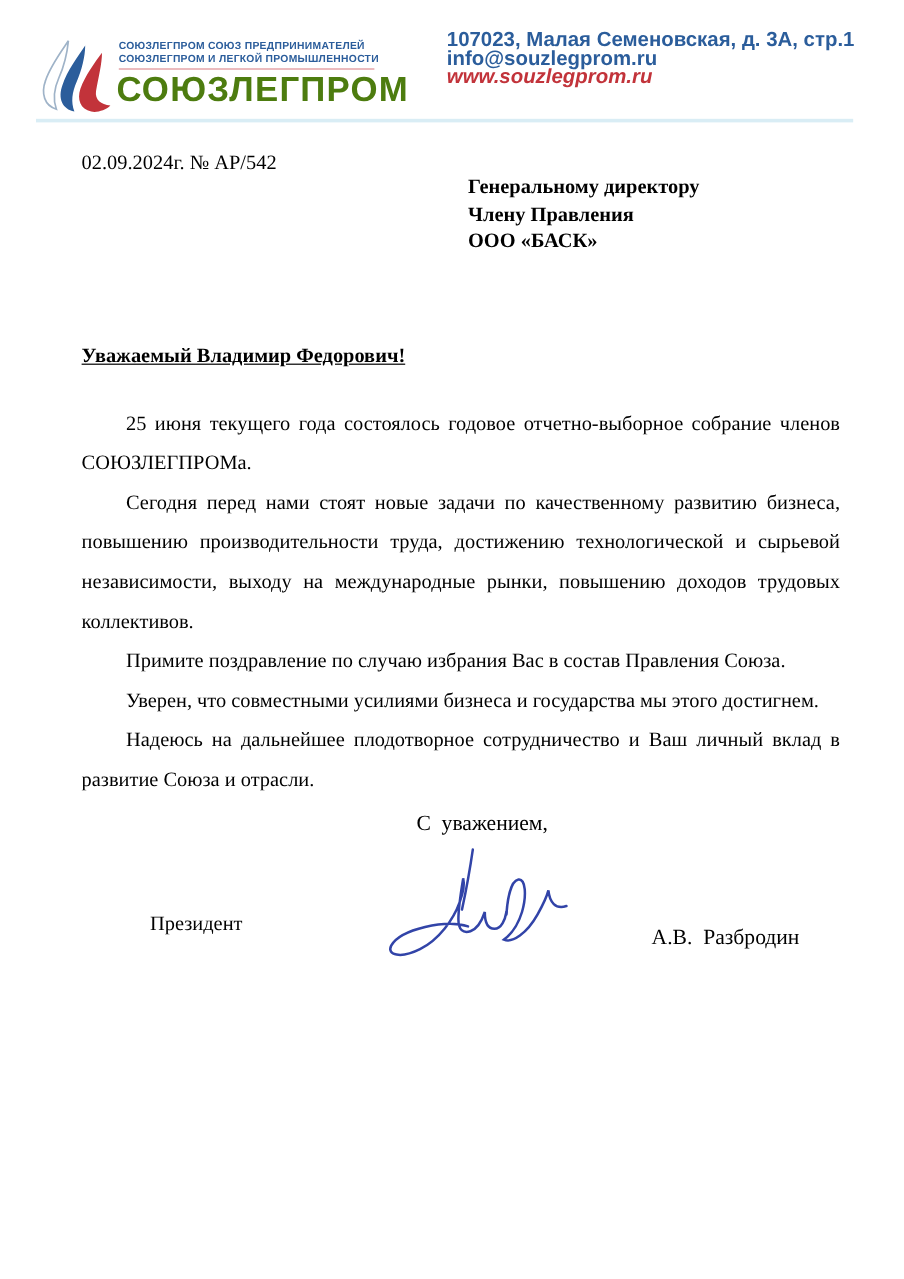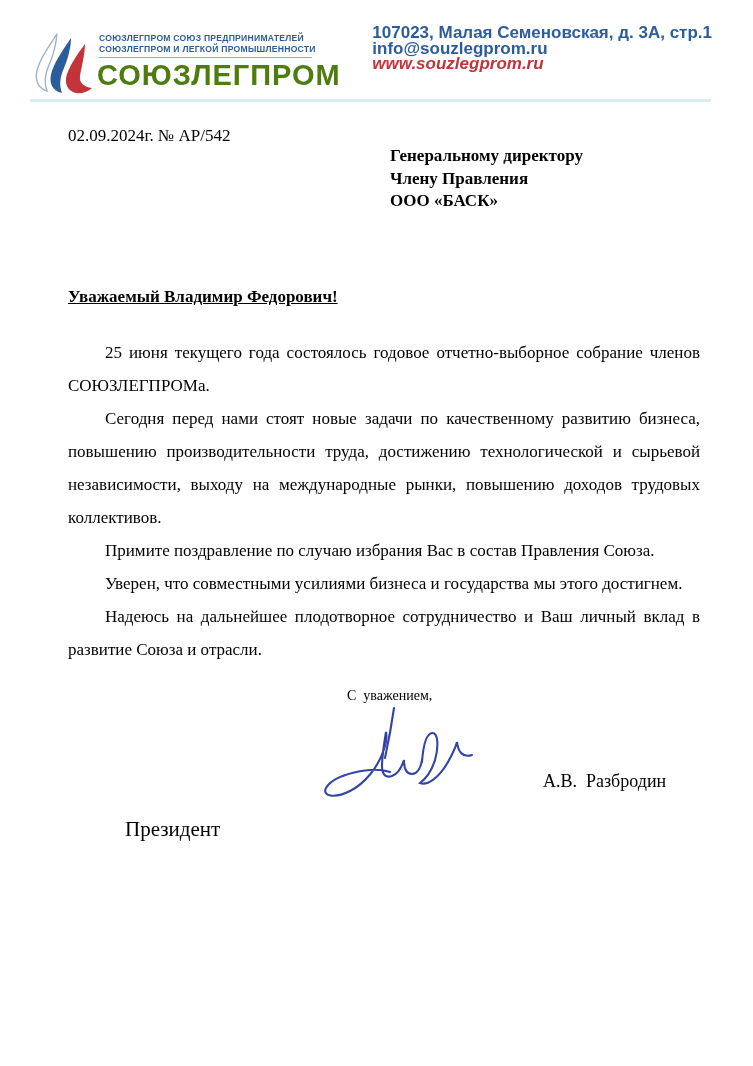--- a/index.html
+++ b/index.html
@@ -57,24 +57,24 @@
   }
   .body-text {
     position:absolute; left:68px; top:324px; width:632px;
     font-size:17px; line-height:33px; text-align:justify;margin-top:12px;
   }
   .body-text p { text-indent:37px; }
 
   
   .valediction {
     position:absolute; left:347px; top:676px;
-    font-size:14px; white-space:pre-wrap;margin-top:12px;
+    font-size:18px; white-space:pre-wrap;
   }
   .signature { position:absolute; left:320px; top:700px; width:162px; height:110px; }
-  .signer-title { position:absolute; left:125px; top:817px; font-size:21px; }
+  .signer-title { position:absolute; left:125px; top:760px; font-size:17px; }
   .signer-name { position:absolute; left:543px; top:771px; font-size:18px; white-space:pre-wrap; }
 </style>
 </head>
 <body>
 
 <div class="page">
 
   <svg class="logo-mark" viewBox="0 0 60 62" xmlns="http://www.w3.org/2000/svg">
     <path d="M24,1 C18,10 9,22 5,34 C1,45 4,55 14,58 C11,50 12,41 16,32 C20,23 23,11 24,1 Z" fill="#ffffff" stroke="#9fb3c8" stroke-width="1.4"></path>
     <path d="M38,5 C32,14 23,26 19,38 C15,49 19,58 29,60 C26,52 27,44 31,35 C35,26 38,14 38,5 Z" fill="#2b5d9b"></path>

